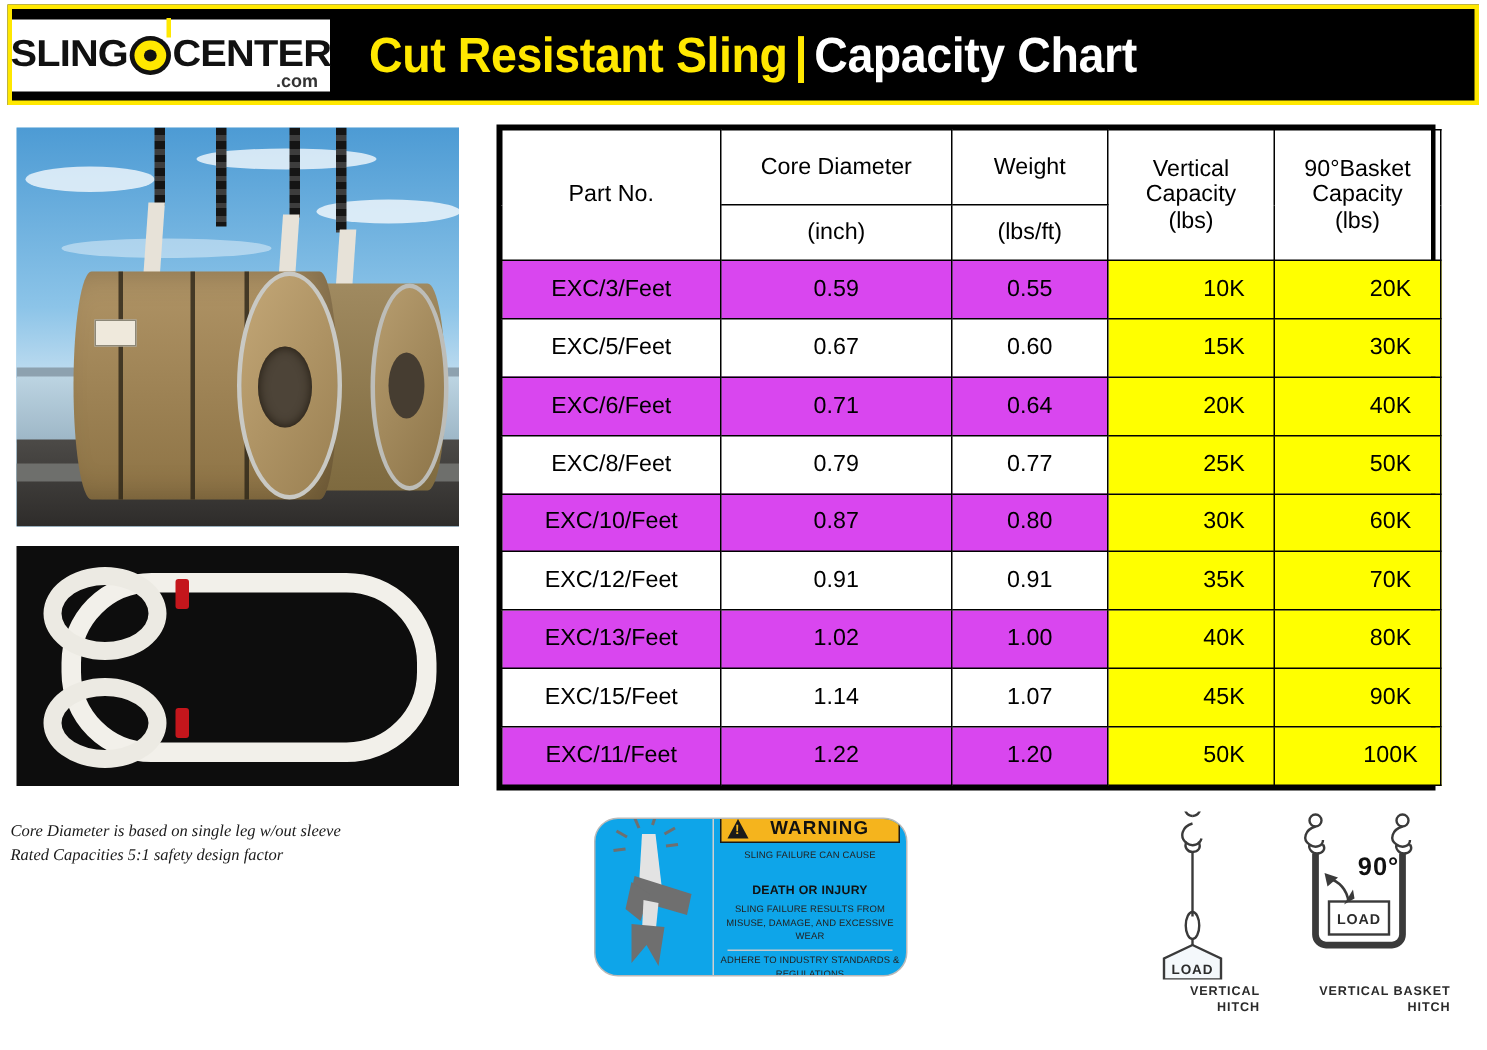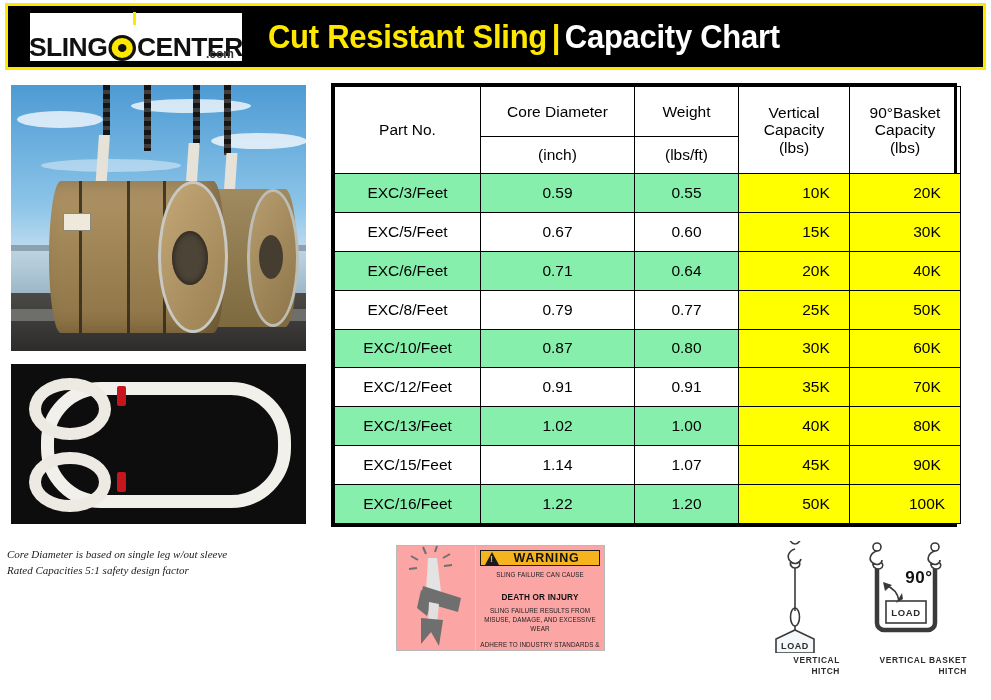--- a/index.html
+++ b/index.html
@@ -3,22 +3,22 @@
 <meta charset="utf-8">
 <style>
   html,body{margin:0;padding:0;background:#ffffff;}
   body{width:991px;height:700px;position:relative;overflow:hidden;
        font-family:"Liberation Sans",sans-serif;color:#000;}
 
   
   .banner{position:absolute;left:5px;top:3px;width:981px;height:67px;
           background:#000;border:3px solid #ffe800;box-sizing:border-box;
           display:flex;align-items:center;}
-  .logo{width:212px;height:48px;background:#fff;margin-left:22px;
-        position:relative;display:flex;align-items:flex-end;justify-content:center;
+  .logo{width:212px;height:48px;background:#fff;
+        position:relative;display:flex;align-items:center;justify-content:center;
         flex:0 0 auto;}
   .logo-text{font-family:"Liberation Sans",sans-serif;font-weight:bold;
              font-size:25px;letter-spacing:-0.5px;color:#111;
              display:flex;align-items:center;line-height:1;
              transform:scaleX(1.06);}
   .logo-target{display:inline-block;width:26px;height:26px;border-radius:50%;
                background:#111;position:relative;margin:0 1px;}
   .logo-target::before{content:"";position:absolute;left:3px;top:3px;
                width:20px;height:20px;border-radius:50%;background:#ffe800;}
   .logo-target::after{content:"";position:absolute;left:9px;top:9px;
@@ -84,34 +84,34 @@
   table{border-collapse:collapse;width:100%;height:100%;table-layout:fixed;}
   th,td{border:1.5px solid #000;text-align:center;vertical-align:middle;
         font-size:15.5px;font-weight:normal;color:#000;padding:0;}
   thead th{font-size:15.5px;line-height:1.12;}
   .col-part{width:146px;}
   .col-dia{width:154px;}
   .col-wt{width:104px;}
   .col-vc{width:111px;}
   .col-bc{width:111px;}
   tbody tr{height:38px;}
-  tbody tr.odd td{background:#86efac;}
+  tbody tr.odd td{background:#d946ef;}
   tbody tr.even td{background:#ffffff;}
   td.cap{background:#ffff00 !important;padding-left:44px;}
   .subunit{font-size:15.5px;}
 
   
   .notes{position:absolute;left:7px;top:546px;width:350px;
          font-family:"Liberation Serif",serif;font-style:italic;
          font-size:11px;line-height:1.46;color:#1a1a1a;}
 
   
   .warnbox{position:absolute;left:396px;top:545px;width:209px;height:106px;
-        background:#fca5a5;border:1px solid #b9b9b9;border-radius:0;
-        display:flex;box-sizing:border-box;overflow:hidden;}
+        background:#0ea5e9;border:1px solid #b9b9b9;border-radius:16px;
+        display:flex;box-sizing:border-box;overflow:hidden;align-items:center;}
   .warn-pict{width:78px;position:relative;border-right:1px solid #cfcfcf;flex:0 0 auto;}
   .warn-right{flex:1 1 auto;padding:4px 4px 2px 4px;box-sizing:border-box;
         display:flex;flex-direction:column;align-items:center;}
   .warn-bar{width:100%;height:19px;background:#f5b41d;border:1.3px solid #1a1a1a;
         box-sizing:border-box;display:flex;align-items:center;gap:5px;
         padding-left:4px;}
   .warn-tri{width:0;height:0;border-left:7px solid transparent;
         border-right:7px solid transparent;border-bottom:13px solid #1a1a1a;
         position:relative;flex:0 0 auto;}
   .warn-tri::after{content:"!";position:absolute;left:-2px;top:3px;width:4px;
@@ -277,21 +277,21 @@
           <td class="cap">80K</td>
         </tr>
         <tr class="even">
           <td>EXC/15/Feet</td>
           <td>1.14</td>
           <td>1.07</td>
           <td class="cap">45K</td>
           <td class="cap">90K</td>
         </tr>
         <tr class="odd">
-          <td>EXC/16/Feet</td>
+          <td>EXC/11/Feet</td>
           <td>1.22</td>
           <td>1.20</td>
           <td class="cap">50K</td>
           <td class="cap">100K</td>
         </tr>
       </tbody>
 </table>
 </div>
 
 <div class="notes">

